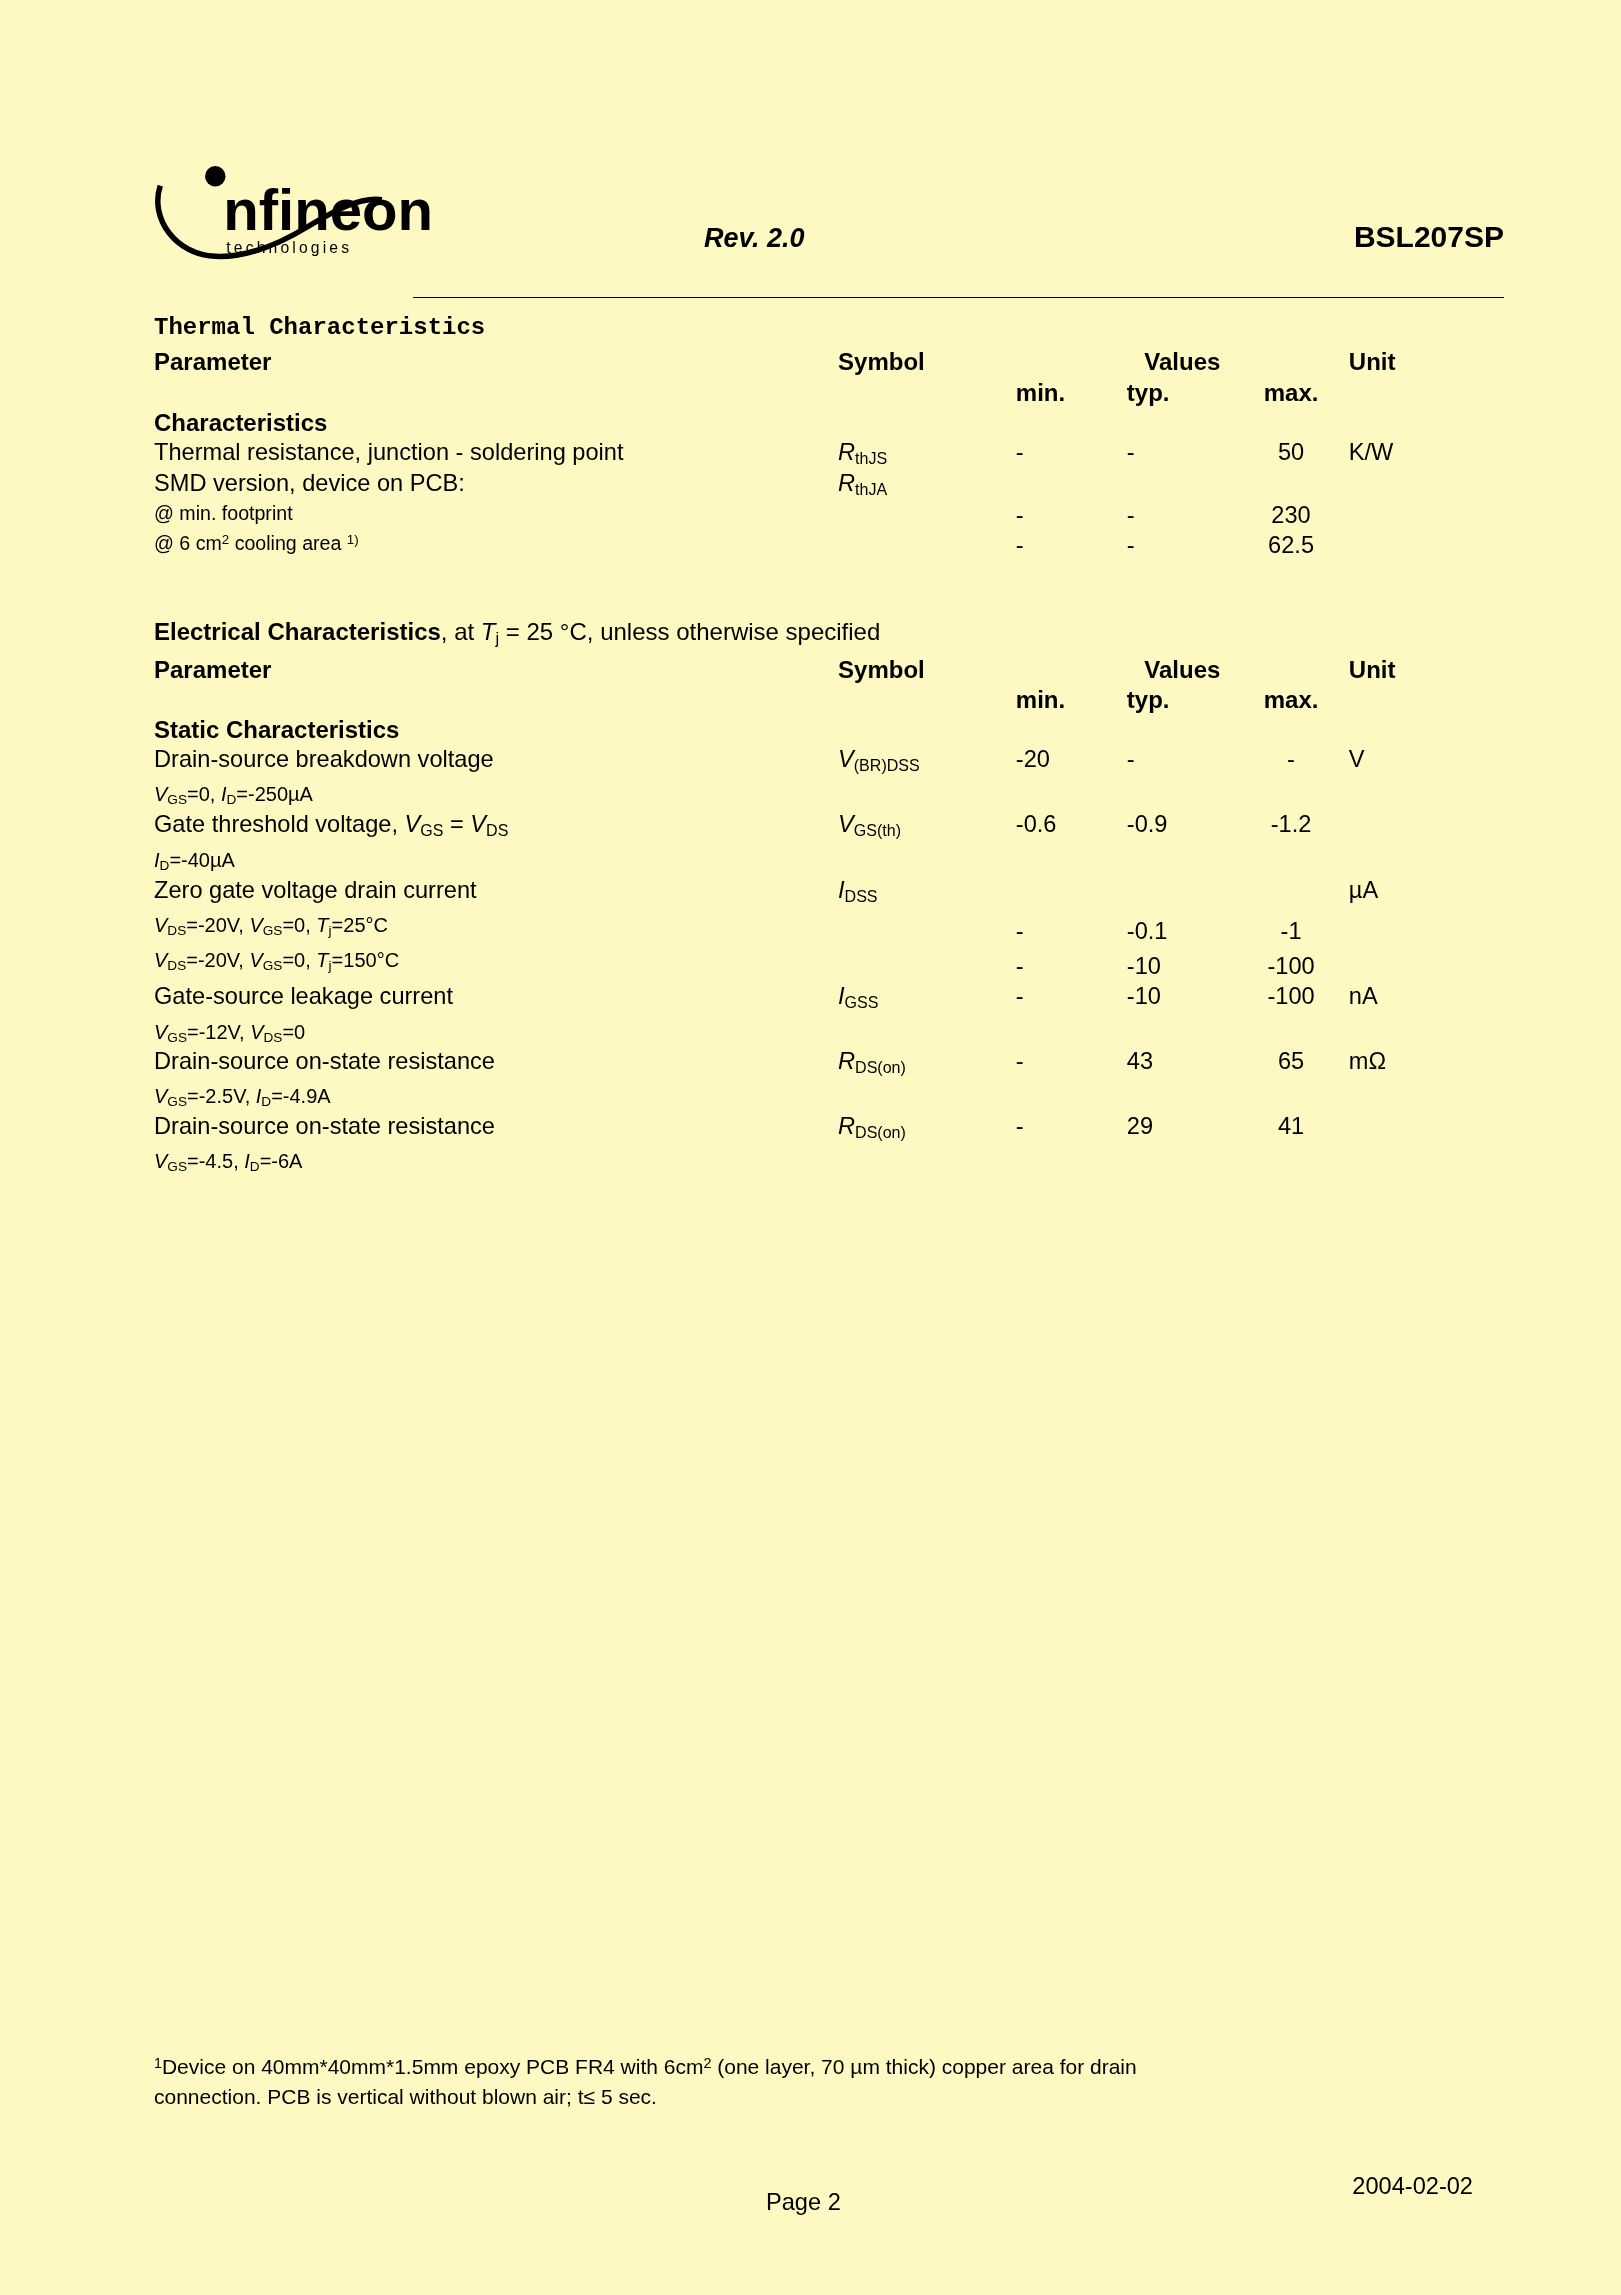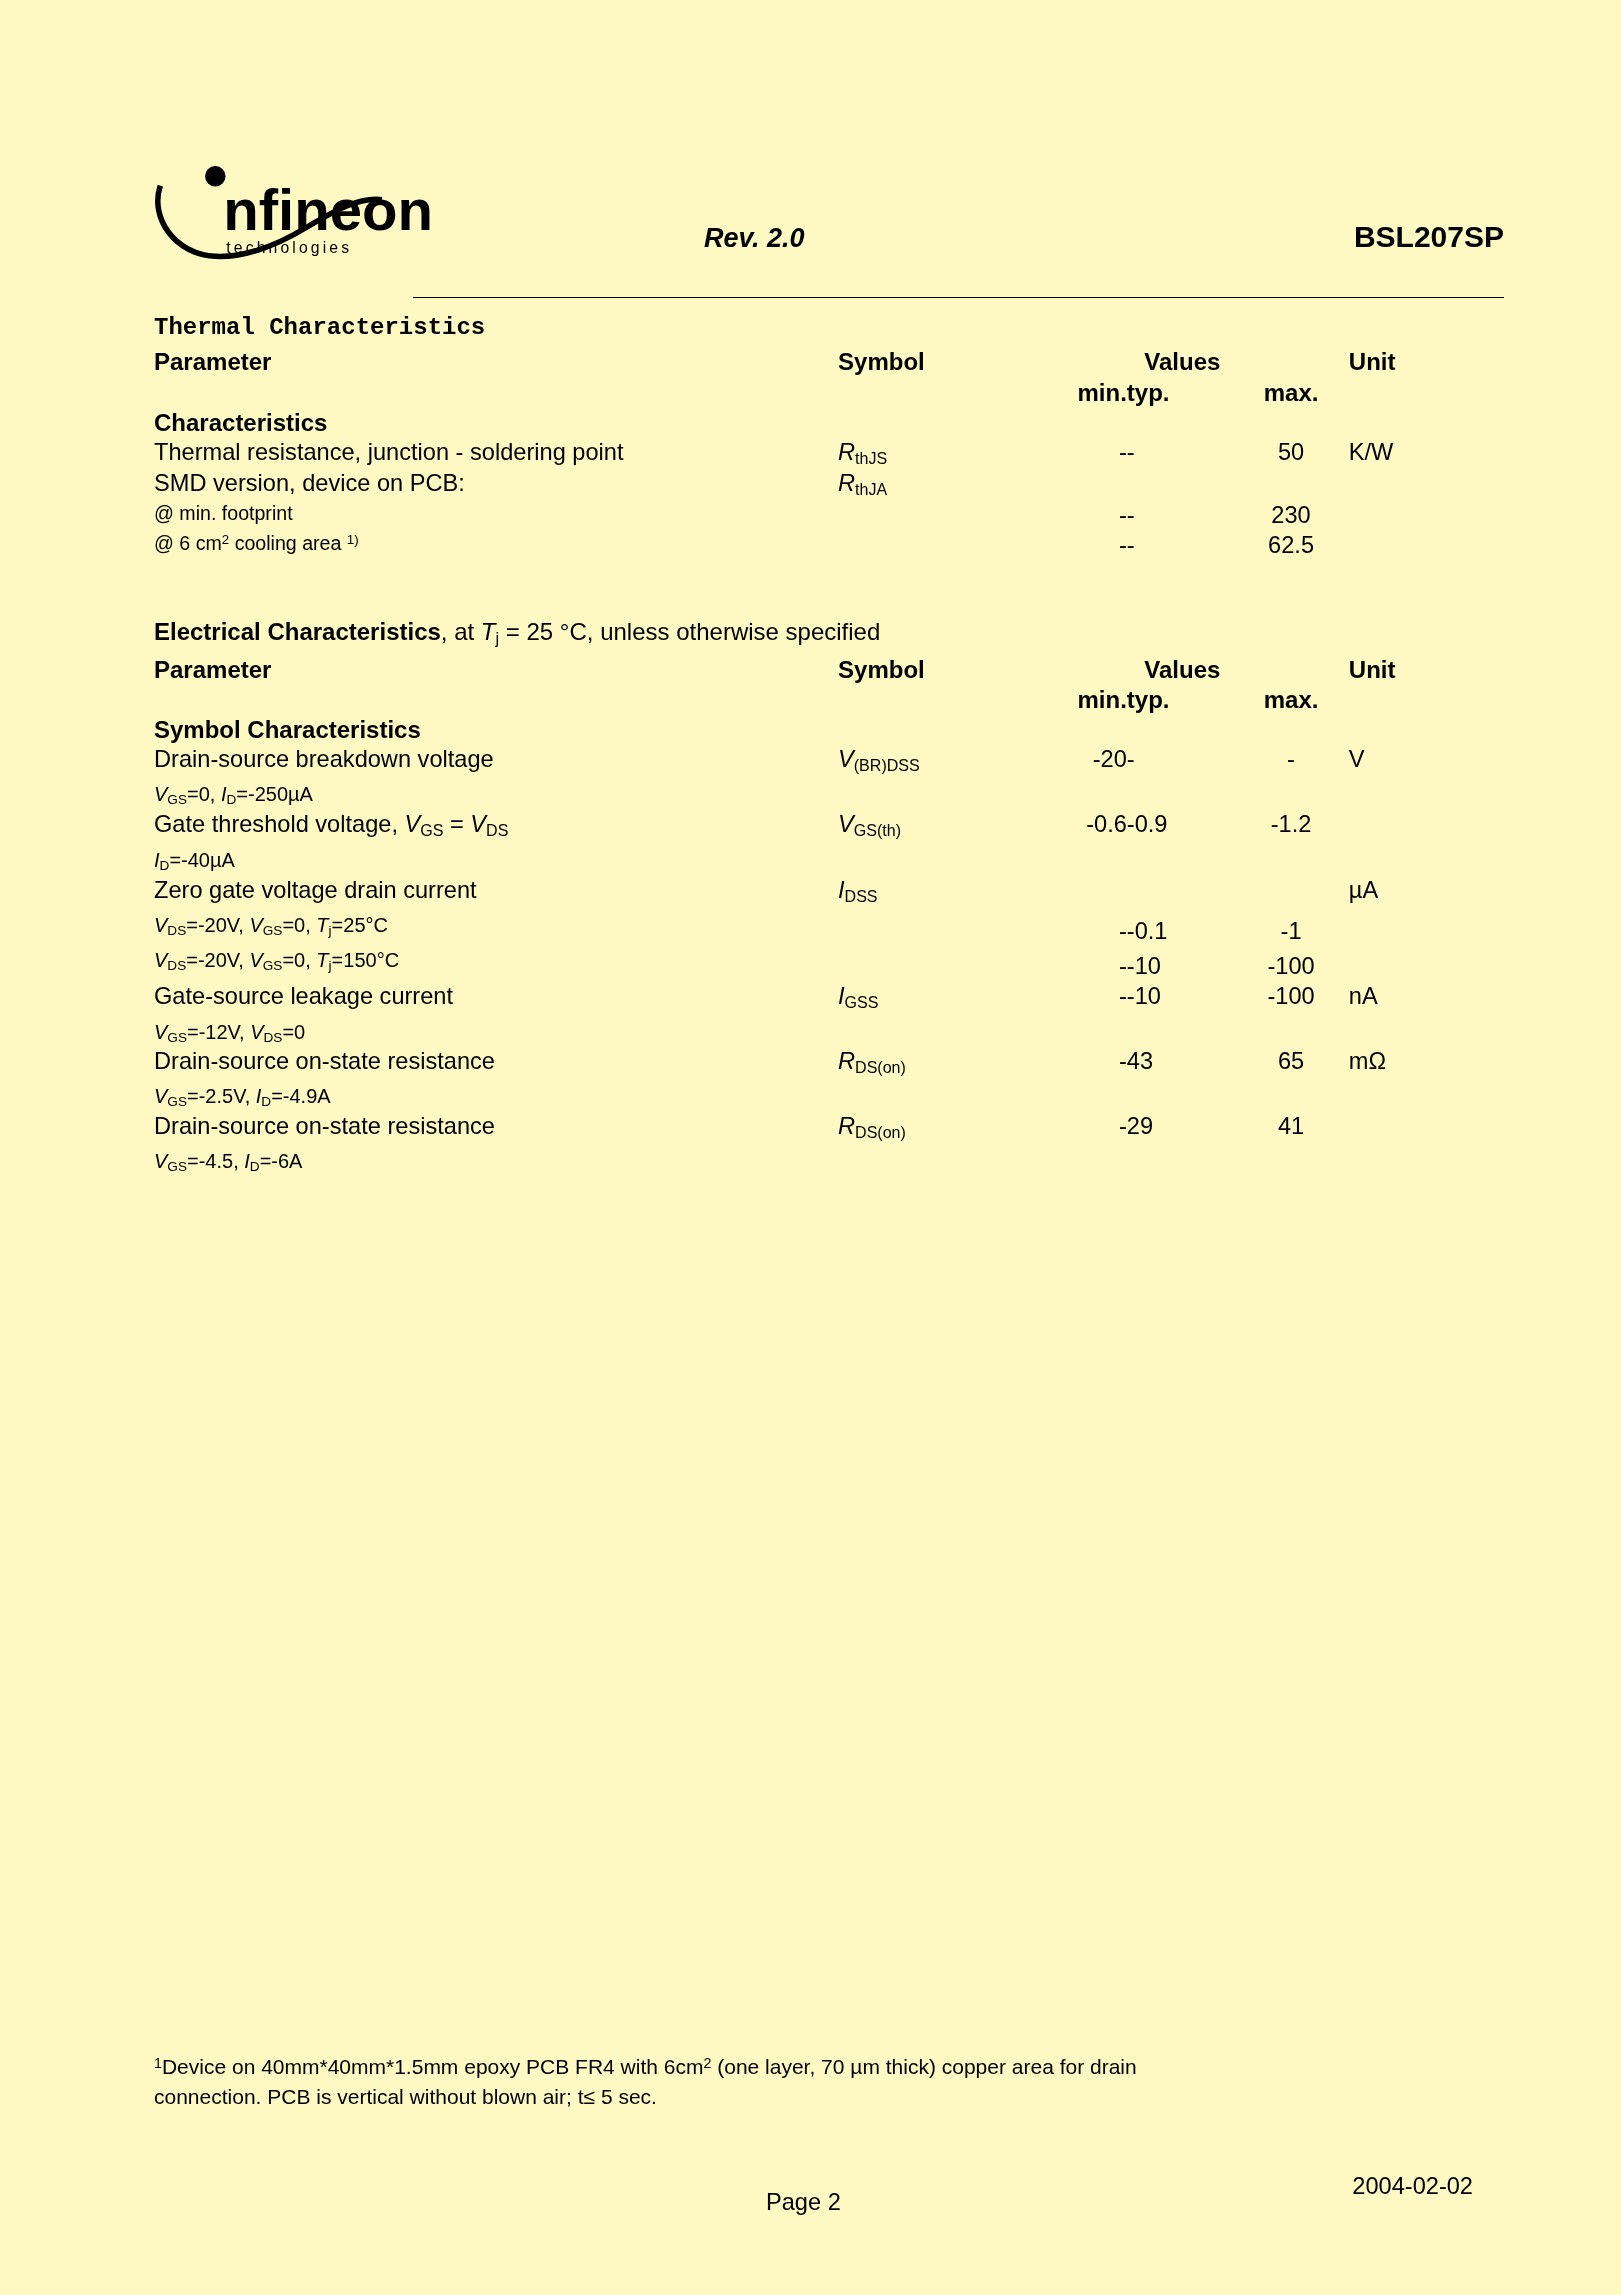--- a/index.html
+++ b/index.html
@@ -95,21 +95,21 @@
   .cell {
     padding: 7px 7.9px 7px 3.1px;
     font-size: 23.6px;
     line-height: 1.28;
   }
   .cell.hdr {
     font-weight: bold;
     font-size: 24px;
   }
   .c-sym { border-left: 1.6px solid #000; padding-left: 9.4px; }
-  .c-min { border-left: 1.6px solid #000; text-align: right; }
+  .c-min { border-left: 1.6px solid #000; text-align: left; }
   .c-typ { border-left: 0.8px solid #000; text-align: left; }
   .c-max { border-left: 0.8px solid #000; text-align: center; }
   .c-unit { border-left: 1.6px solid #000; padding-left: 9.4px; }
   .c-values { border-left: 1.6px solid #000; text-align: center; }
 
   .sub {
     font-size: 0.68em;
     vertical-align: -0.25em;
   }
   .sup {
@@ -272,21 +272,21 @@
           <td class="cell hdr c-values" colspan="3">Values</td>
           <td class="cell hdr c-unit" rowspan="2">Unit</td>
         </tr>
         <tr class="hline-bot">
           <td class="cell hdr c-min">min.</td>
           <td class="cell hdr c-typ">typ.</td>
           <td class="cell hdr c-max">max.</td>
         </tr>
 
         <tr class="thin-bot">
-          <td class="grp-title">Symbol Characteristics</td>
+          <td class="grp-title">Static Characteristics</td>
           <td class="cell c-sym"></td>
           <td class="cell c-min"></td>
           <td class="cell c-typ"></td>
           <td class="cell c-max"></td>
           <td class="cell c-unit"></td>
         </tr>
 
         <tr class="thin-bot">
           <td class="cell">
             <div>Drain-source breakdown voltage</div>

